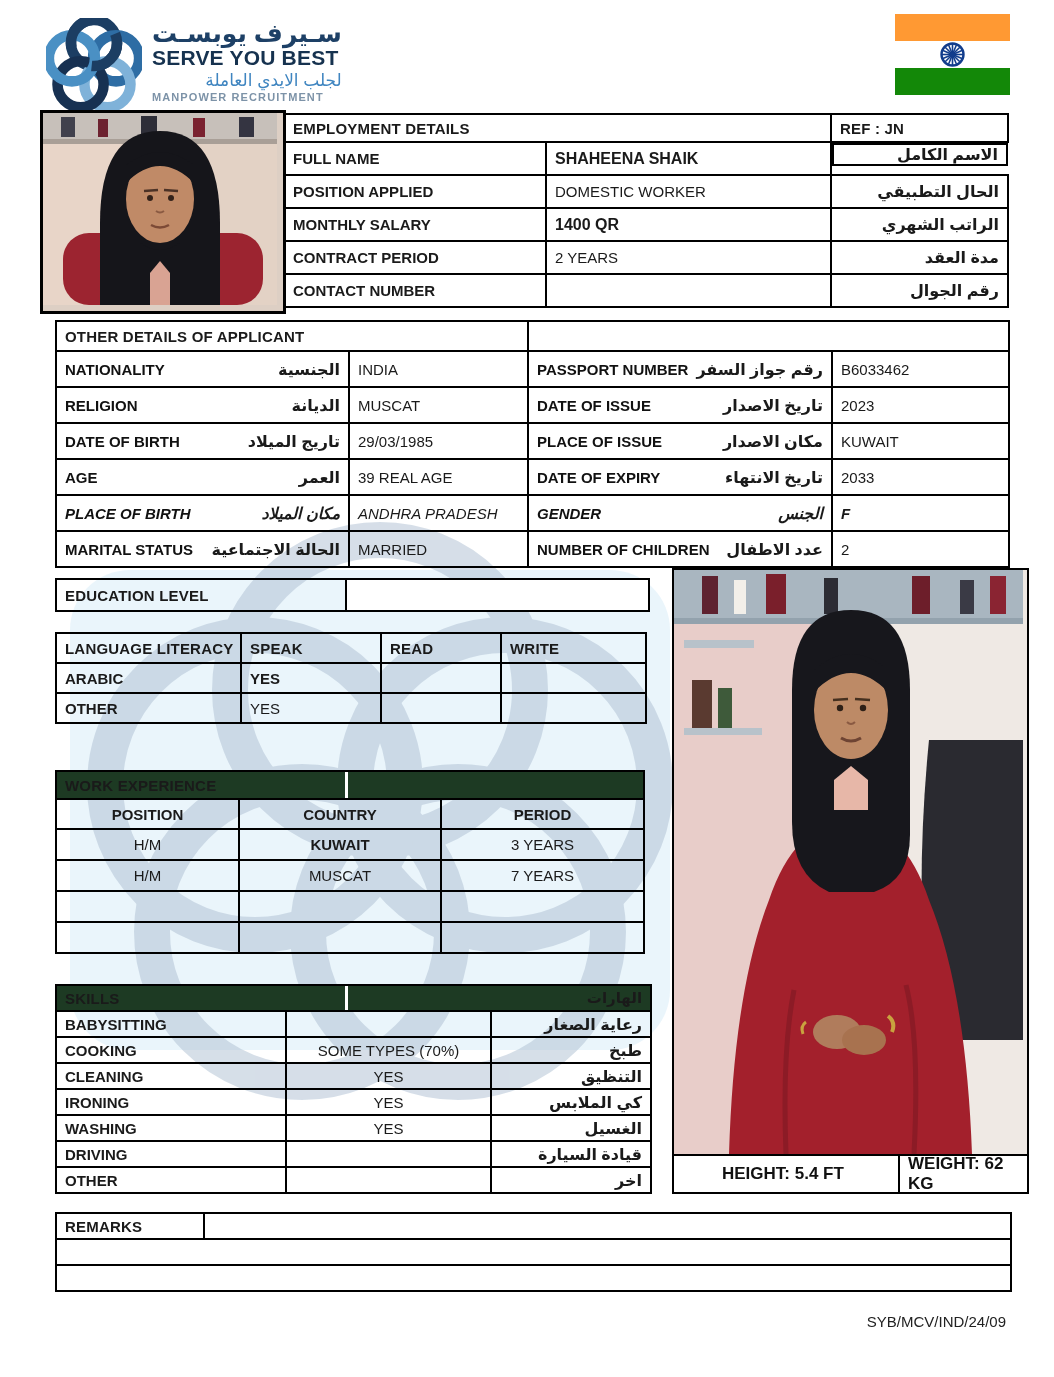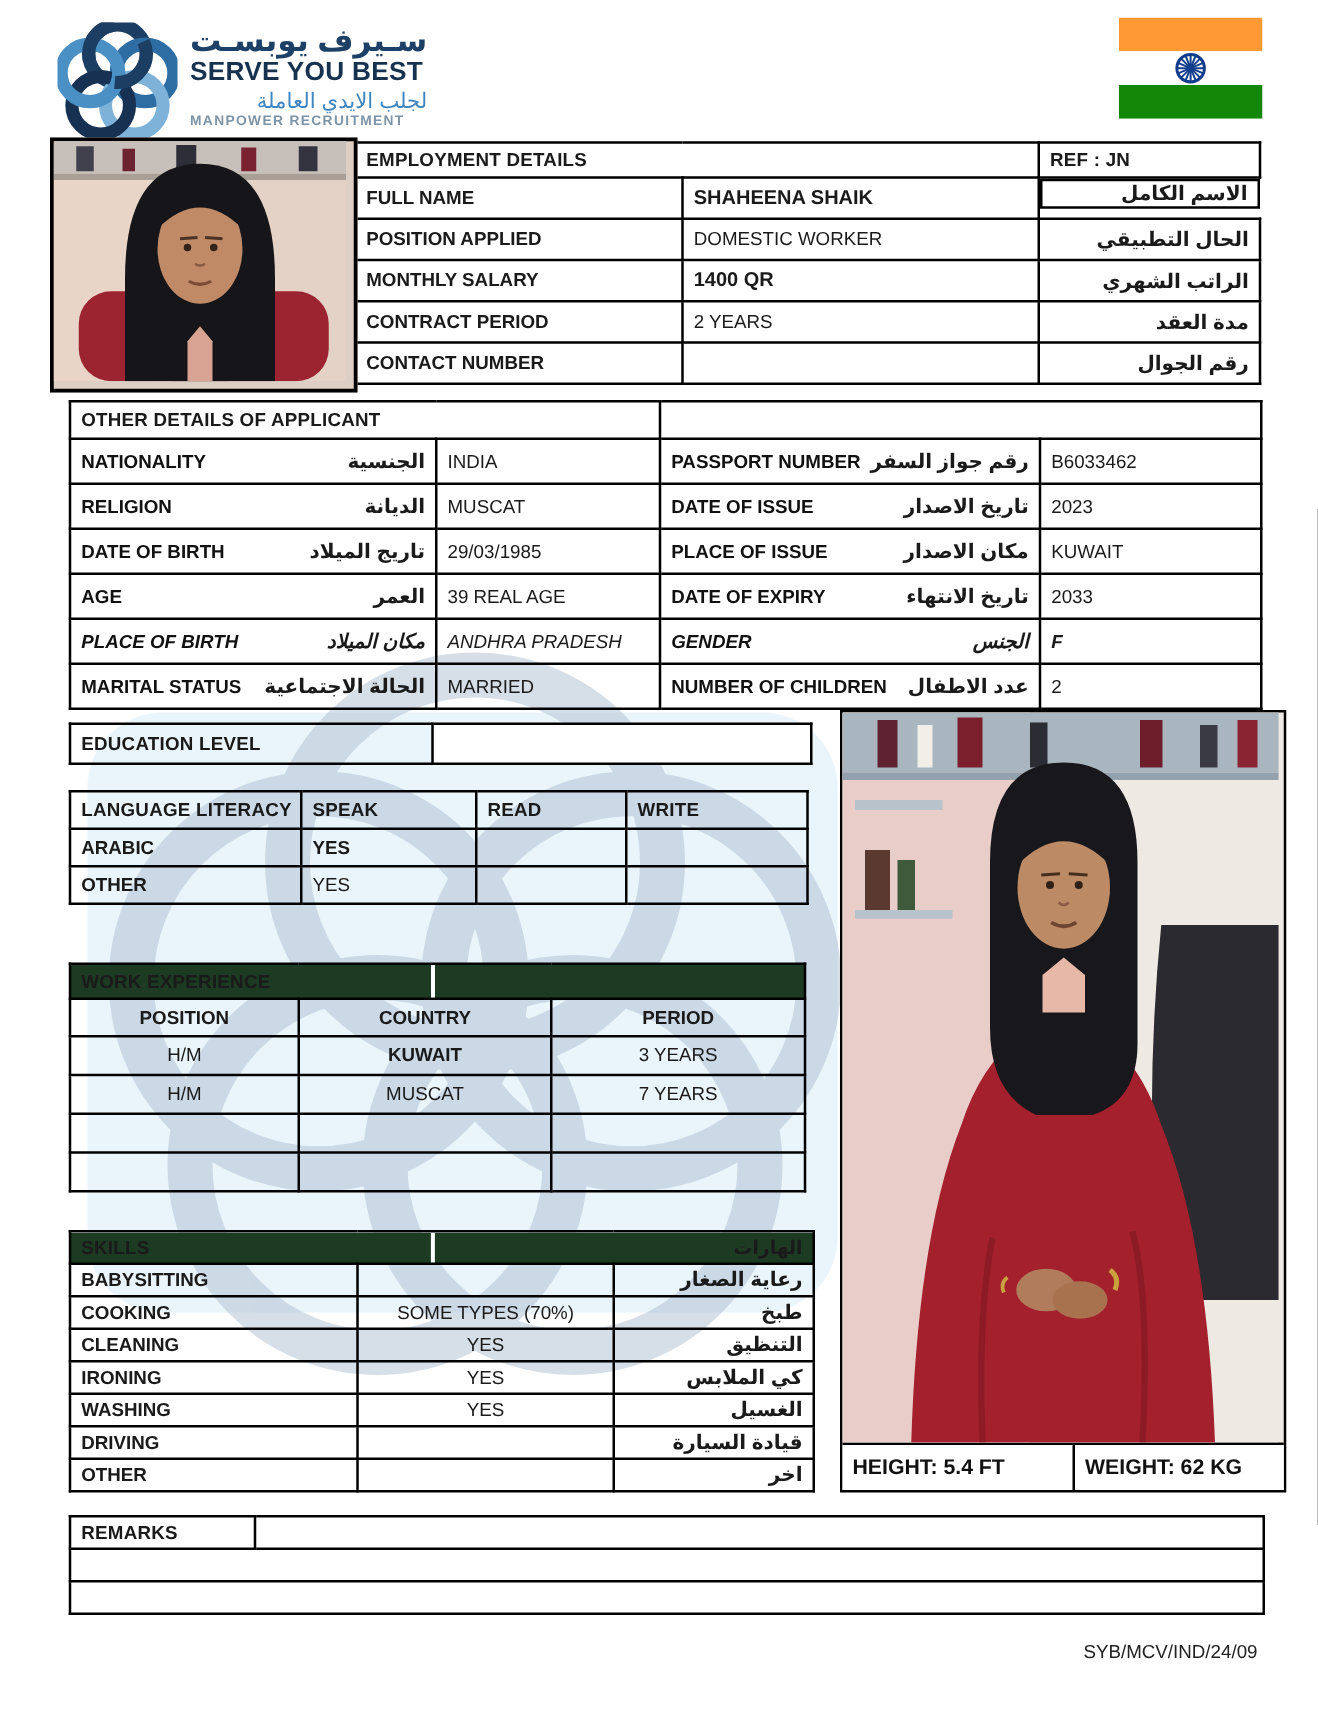--- a/index.html
+++ b/index.html
@@ -25,21 +25,21 @@
   .lbl{font-weight:bold; color:#111;}
   .val{color:#4a4a4a;}
   .red{color:#e8000d; font-weight:bold;}
   .bold{font-weight:bold; color:#111;}
   .lr{display:flex; justify-content:space-between; align-items:center; gap:6px;}
   .lr .ar{font-weight:bold; font-size:16px;}
   .center{text-align:center;}
   
   .photo-small{position:absolute; left:40px; top:110px; width:240px; height:198px; border:3px solid #000; z-index:4; background:#ddcfc4;}
   .photo-big{position:absolute; left:672px; top:568px; width:353px; border:2px solid #000; z-index:4; background:#efe9e4;}
-  .hw-row{display:flex; border-top:2px solid #000; height:36px; background:#fff;}
+  .hw-row{display:flex; border-top:2px solid #000; height:36px; background:#fff;padding-left:40px;}
   .hw-cell{flex:0 0 176px; display:flex; align-items:center; padding-left:8px; font-weight:bold; font-size:17px; color:#111;}
   .hw-cell+.hw-cell{flex:1; border-left:2px solid #000;}
   .footer-code{position:absolute; right:48px; top:1313px; font-size:15px; color:#222; z-index:3;}
   svg{display:block;}
 </style>
 </head>
 <body>
 
 <div class="page">
 

